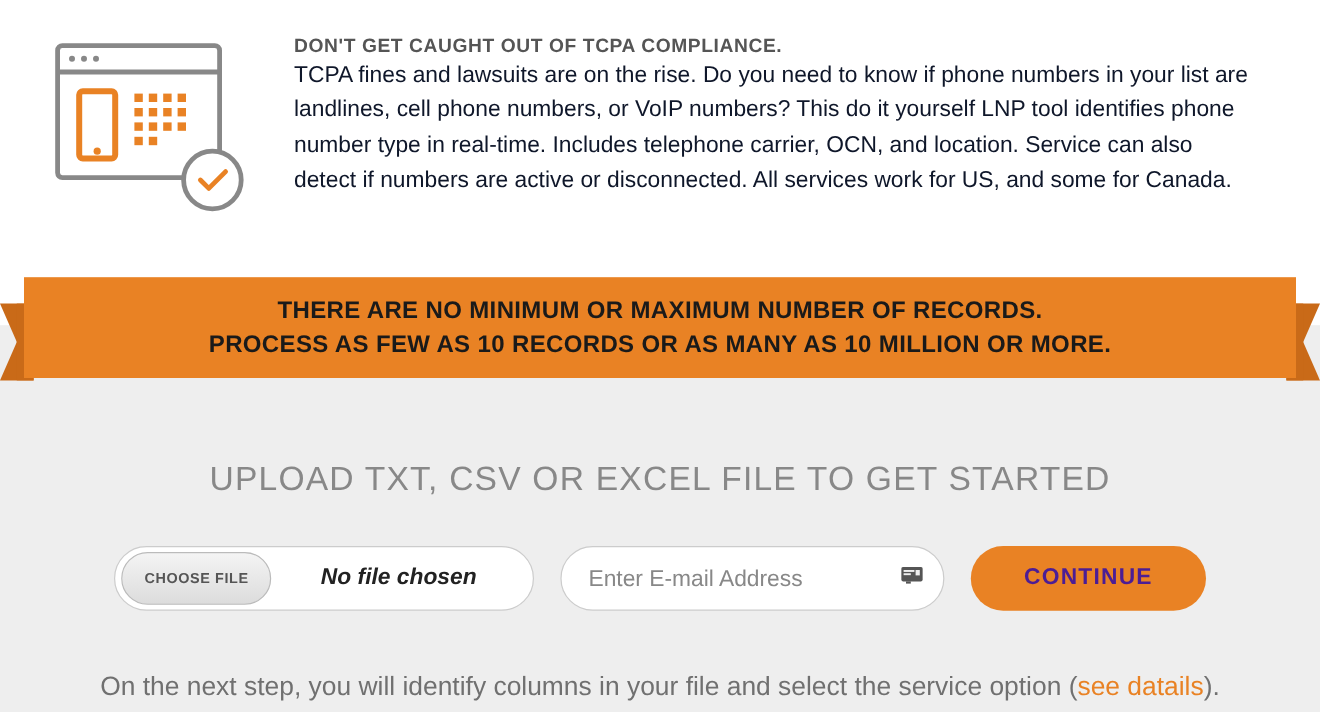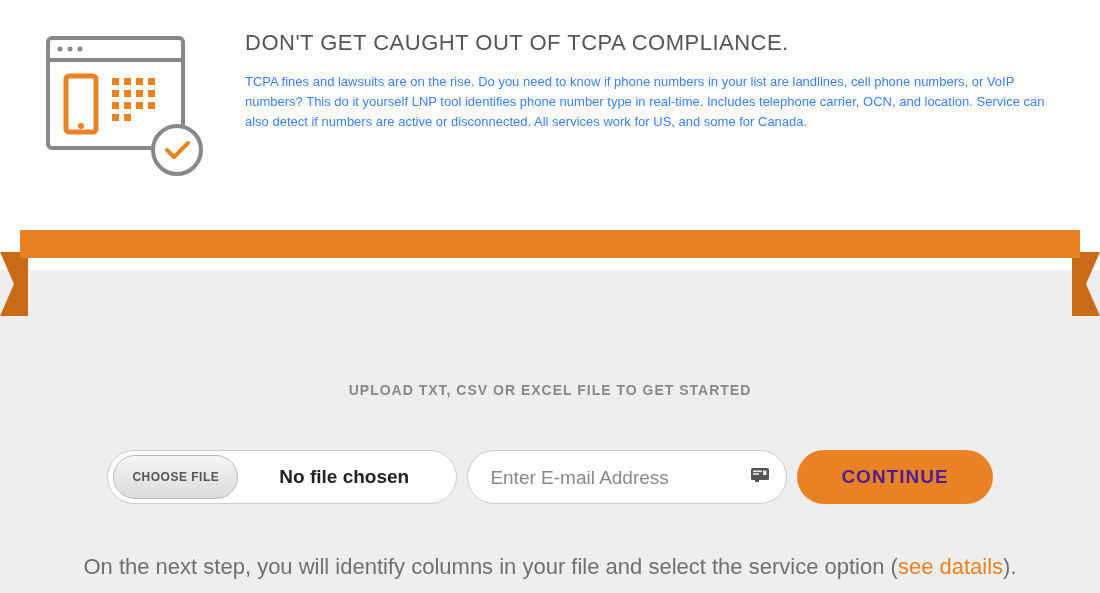--- a/index.html
+++ b/index.html
@@ -11,30 +11,29 @@
   }
   .top-section {
     display: flex;
     padding: 30px 50px 40px 40px;
     gap: 40px;
     background: #fff;
   }
   .icon-box { flex: 0 0 165px; }
   .text-col { flex: 1; }
   .top-title {
-    font-size: 22px;
-    font-weight: 400;
+    font-size: 16px;
+    font-weight: 700;
     color: #555;
     letter-spacing: 0.5px;
-    margin-bottom: 16px;
   }
   .top-para {
-    font-size: 13px;
+    font-size: 19px;
     line-height: 1.55;
-    color: #3b82f6;
+    color: #0f172a;
   }
   
   .ribbon-wrap {
     position: relative;
     height: 92px;
     margin-top: 6px;
   }
   .ribbon-bg-gray {
     position: absolute;
     left: 0; right: 0; top: 40px; bottom: -280px;
@@ -79,31 +78,31 @@
   }
   
   .upload-section {
     position: relative;
     z-index: 2;
     background: #eeeeee;
     padding: 60px 60px 30px;
     text-align: center;
   }
   .upload-title {
-    font-size: 14px;
-    font-weight: 700;
+    font-size: 28px;
+    font-weight: 400;
     color: #888;
     letter-spacing: 1px;
-    margin-bottom: 52px;
+    margin-bottom: 40px;
   }
   .upload-row {
     display: flex;
     justify-content: center;
     align-items: center;
-    gap: 10px;
+    gap: 22px;
     margin-bottom: 50px;
   }
   .file-picker {
     display: flex;
     align-items: center;
     background: #fff;
     border: 1px solid #ccc;
     border-radius: 28px;
     height: 54px;
     width: 350px;
@@ -122,20 +121,21 @@
     color: #555;
     cursor: pointer;
   }
   .file-status {
     flex: 1;
     text-align: center;
     font-size: 19px;
     font-weight: 700;
     color: #222;
     padding-right: 10px;
+    font-style: italic;
   }
   .email-wrap {
     position: relative;
     width: 320px;
   }
   .email-input {
     width: 100%;
     height: 54px;
     border: 1px solid #ccc;
     border-radius: 28px;
@@ -211,20 +211,22 @@
     <h2 class="top-title">DON'T GET CAUGHT OUT OF TCPA COMPLIANCE.</h2>
     <p class="top-para">TCPA fines and lawsuits are on the rise. Do you need to know if phone numbers in your list are landlines, cell phone numbers, or VoIP numbers? This do it yourself LNP tool identifies phone number type in real-time. Includes telephone carrier, OCN, and location. Service can also detect if numbers are active or disconnected. All services work for US, and some for Canada.</p>
   </div>
 </div>
 
 <div class="ribbon-wrap">
   <div class="ribbon-bg-gray"></div>
   <div class="ribbon-tail-left"></div>
   <div class="ribbon-tail-right"></div>
   <div class="ribbon">
+    <div class="ribbon-line">THERE ARE NO MINIMUM OR MAXIMUM NUMBER OF RECORDS.</div>
+    <div class="ribbon-line">PROCESS AS FEW AS 10 RECORDS OR AS MANY AS 10 MILLION OR MORE.</div>
   </div>
 </div>
 
 <div class="upload-section">
   <h3 class="upload-title">UPLOAD TXT, CSV OR EXCEL FILE TO GET STARTED</h3>
 
   <div class="upload-row">
     <div class="file-picker">
       <button class="choose-btn">CHOOSE FILE</button>
       <span class="file-status">No file chosen</span>

